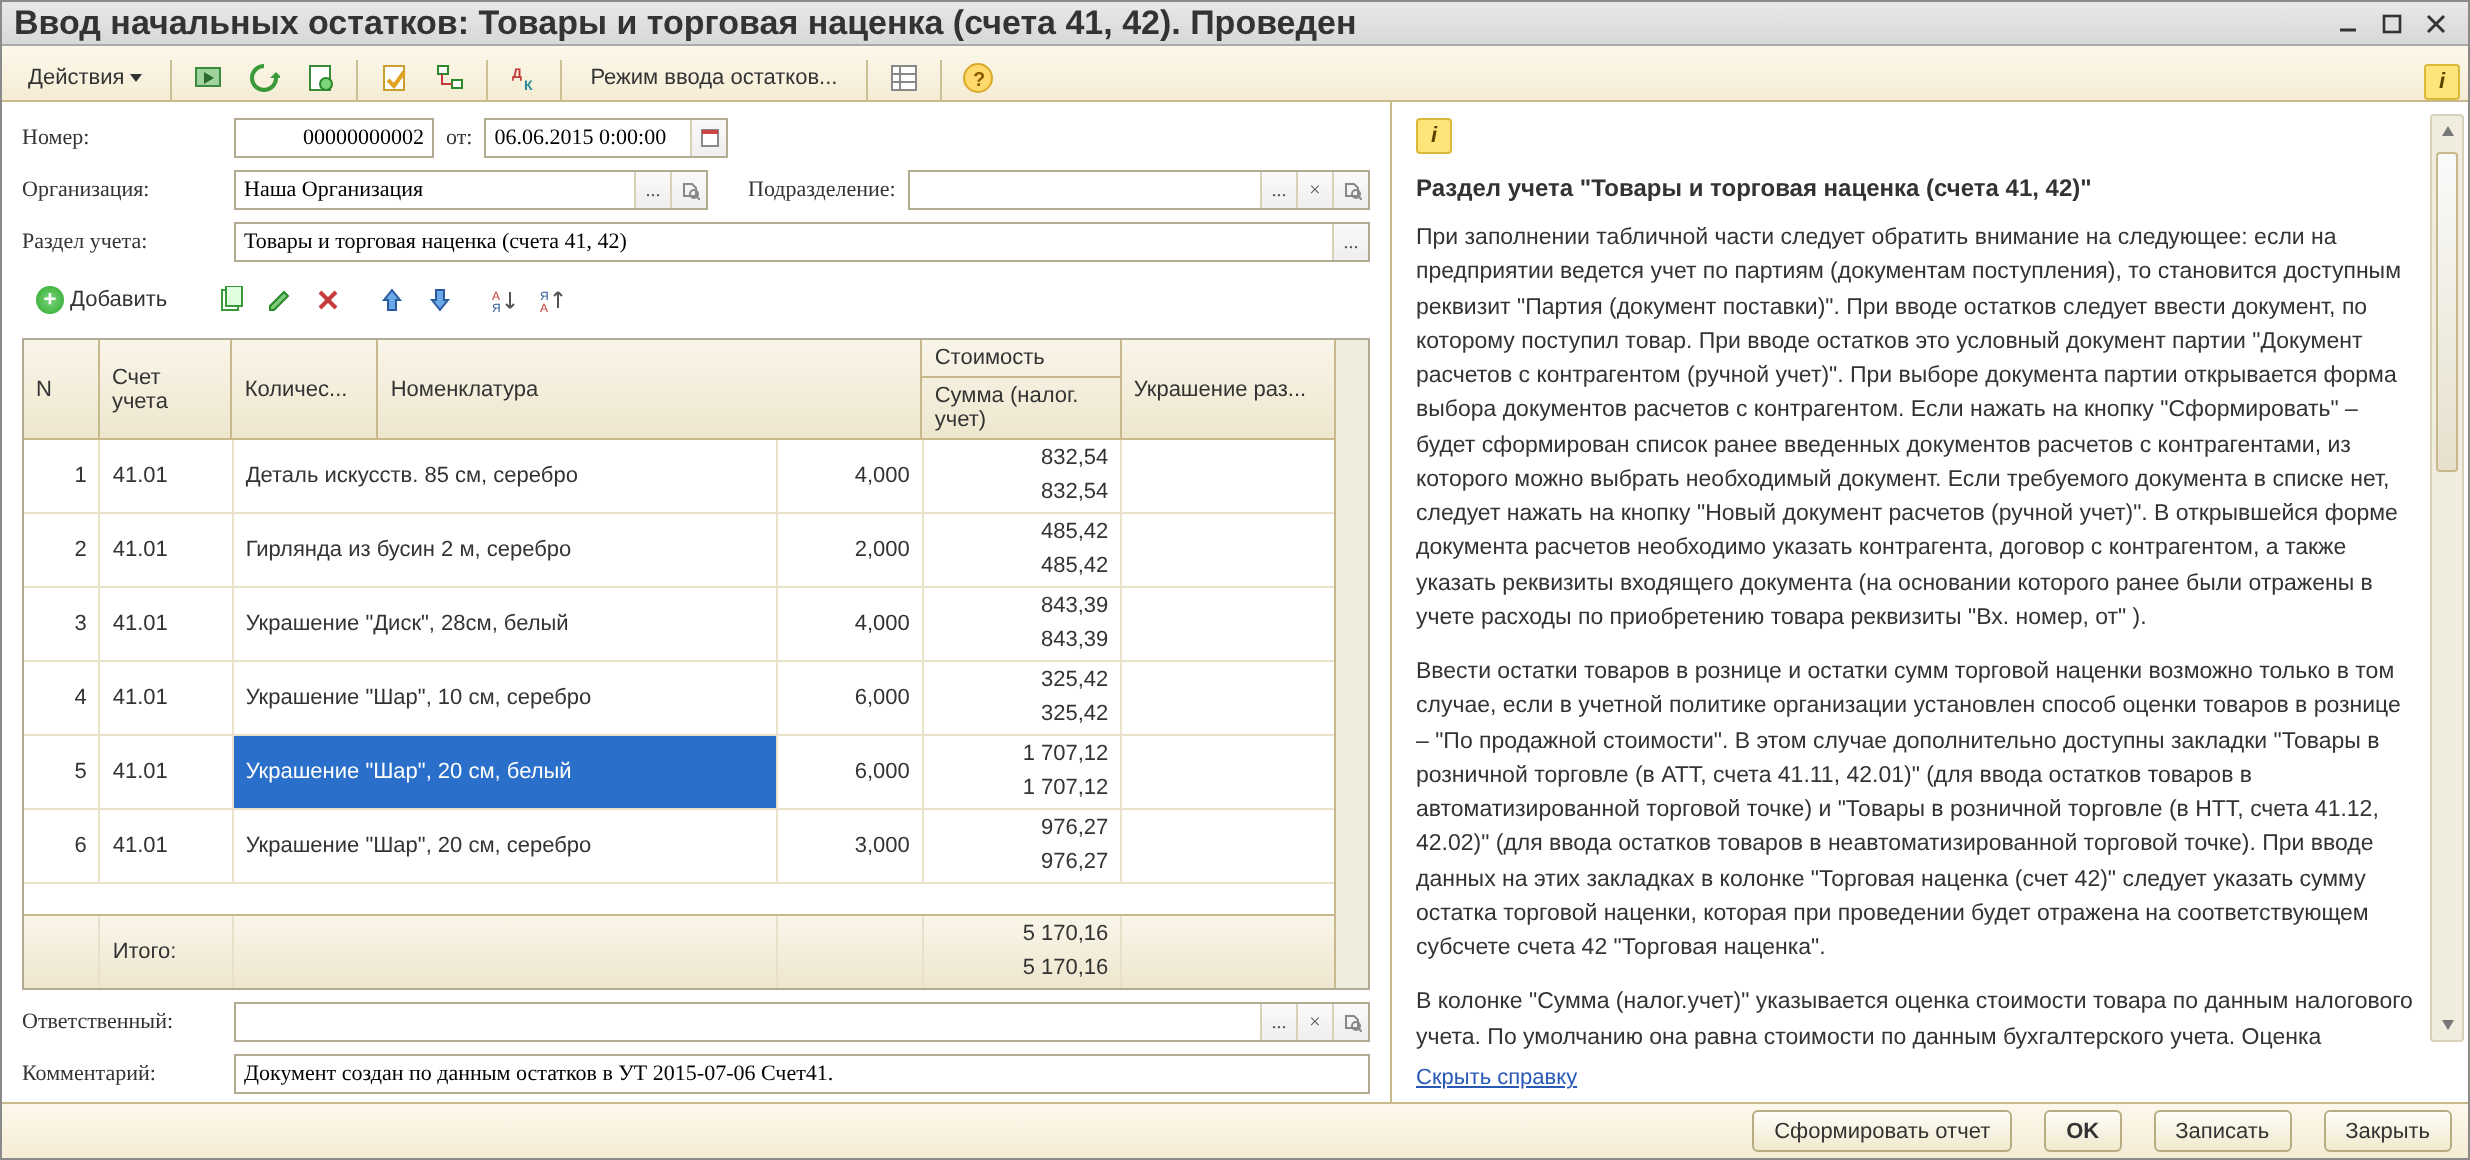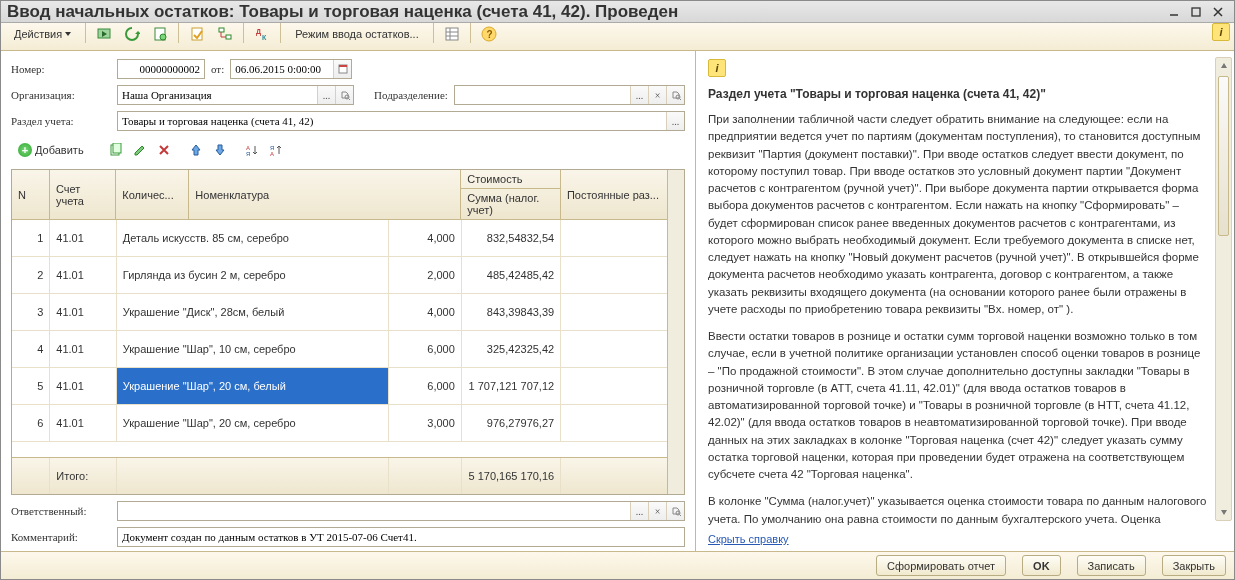--- a/index.html
+++ b/index.html
@@ -43,21 +43,21 @@
     align-items: center;
     justify-content: center;
     cursor: pointer;
   }
   .winbtn svg { width: 12px; height: 12px; }
   .toolbar {
     height: 28px;
     background: linear-gradient(#fdf8ec,#f4ecd4);
     border-bottom: 1px solid #c7b98c;
     display: flex;
-    align-items: flex-start;
+    align-items: flex-end;
     padding: 0 4px;
     gap: 2px;
   }
   .toolbar .sep {
     width: 1px;
     height: 20px;
     background: #cdbf96;
     margin: 0 3px;
   }
   .tbbtn {
@@ -228,21 +228,21 @@
     display: flex;
     flex-direction: column;
     justify-content: center;
     padding: 0 6px;
     overflow: hidden;
     white-space: nowrap;
   }
   .gcell.r { align-items: flex-end; }
   .gcell .sub {
     display: flex;
-    flex-direction: row;
+    flex-direction: column;
     align-items: flex-end;
     line-height: 17px;
   }
   .grow.sel .gcell.nom {
     background: #2a6fc9;
     color: #fff;
   }
   .grow.sel .gcell.nom span { color: #fff; }
   .gcell.nom span { color: #333; }
   .total-row {
@@ -430,21 +430,21 @@
           <text x="5.5" y="12" font-size="10" fill="#8a5a00" font-weight="bold">?</text>
         </svg>
       </div>
     <div class="info-tip">i</div>
   </div>
 
   <div class="content">
     <div class="left-pane">
       <div class="row">
         <span class="label" style="width:100px">Номер:</span>
-        <div class="field" style="width:88px">
+        <div class="field" style="width:100px">
             <input style="text-align: right;" value="00000000002">
           </div>
         <span class="label">от:</span>
         <div class="field" style="width:122px">
           <input value="06.06.2015 0:00:00" style="">
           <div class="fieldbtn">
               <svg viewBox="0 0 10 10">
                 <rect x="1" y="1" width="8" height="8" fill="#fff" stroke="#888"></rect>
                 <rect x="1" y="1" width="8" height="2" fill="#c44"></rect>
               </svg>
@@ -550,21 +550,21 @@
                   <div class="ghmain">Количес...</div>
                 </div>
               <div class="ghcell col-nom">
                   <div class="ghmain">Номенклатура</div>
                 </div>
               <div class="ghcell col-cost">
                 <div class="ghmain">Стоимость</div>
                 <div class="ghsub">Сумма (налог. учет)</div>
               </div>
               <div class="ghcell col-diff" style="border-right:none">
-                <div class="ghmain">Постоянные раз...</div>
+                <div class="ghmain">Украшение раз...</div>
               </div>
             </div>
             <div class="grid-body" id="grid-body">
                 <div class="grow">
                   <div class="gcell col-n r">1</div>
                   <div class="gcell col-acct">41.01</div>
                   <div class="gcell col-nom nom">
                     <span>Деталь искусств. 85 см, серебро</span>
                   </div>
                   <div class="gcell col-qty r">4,000</div>

